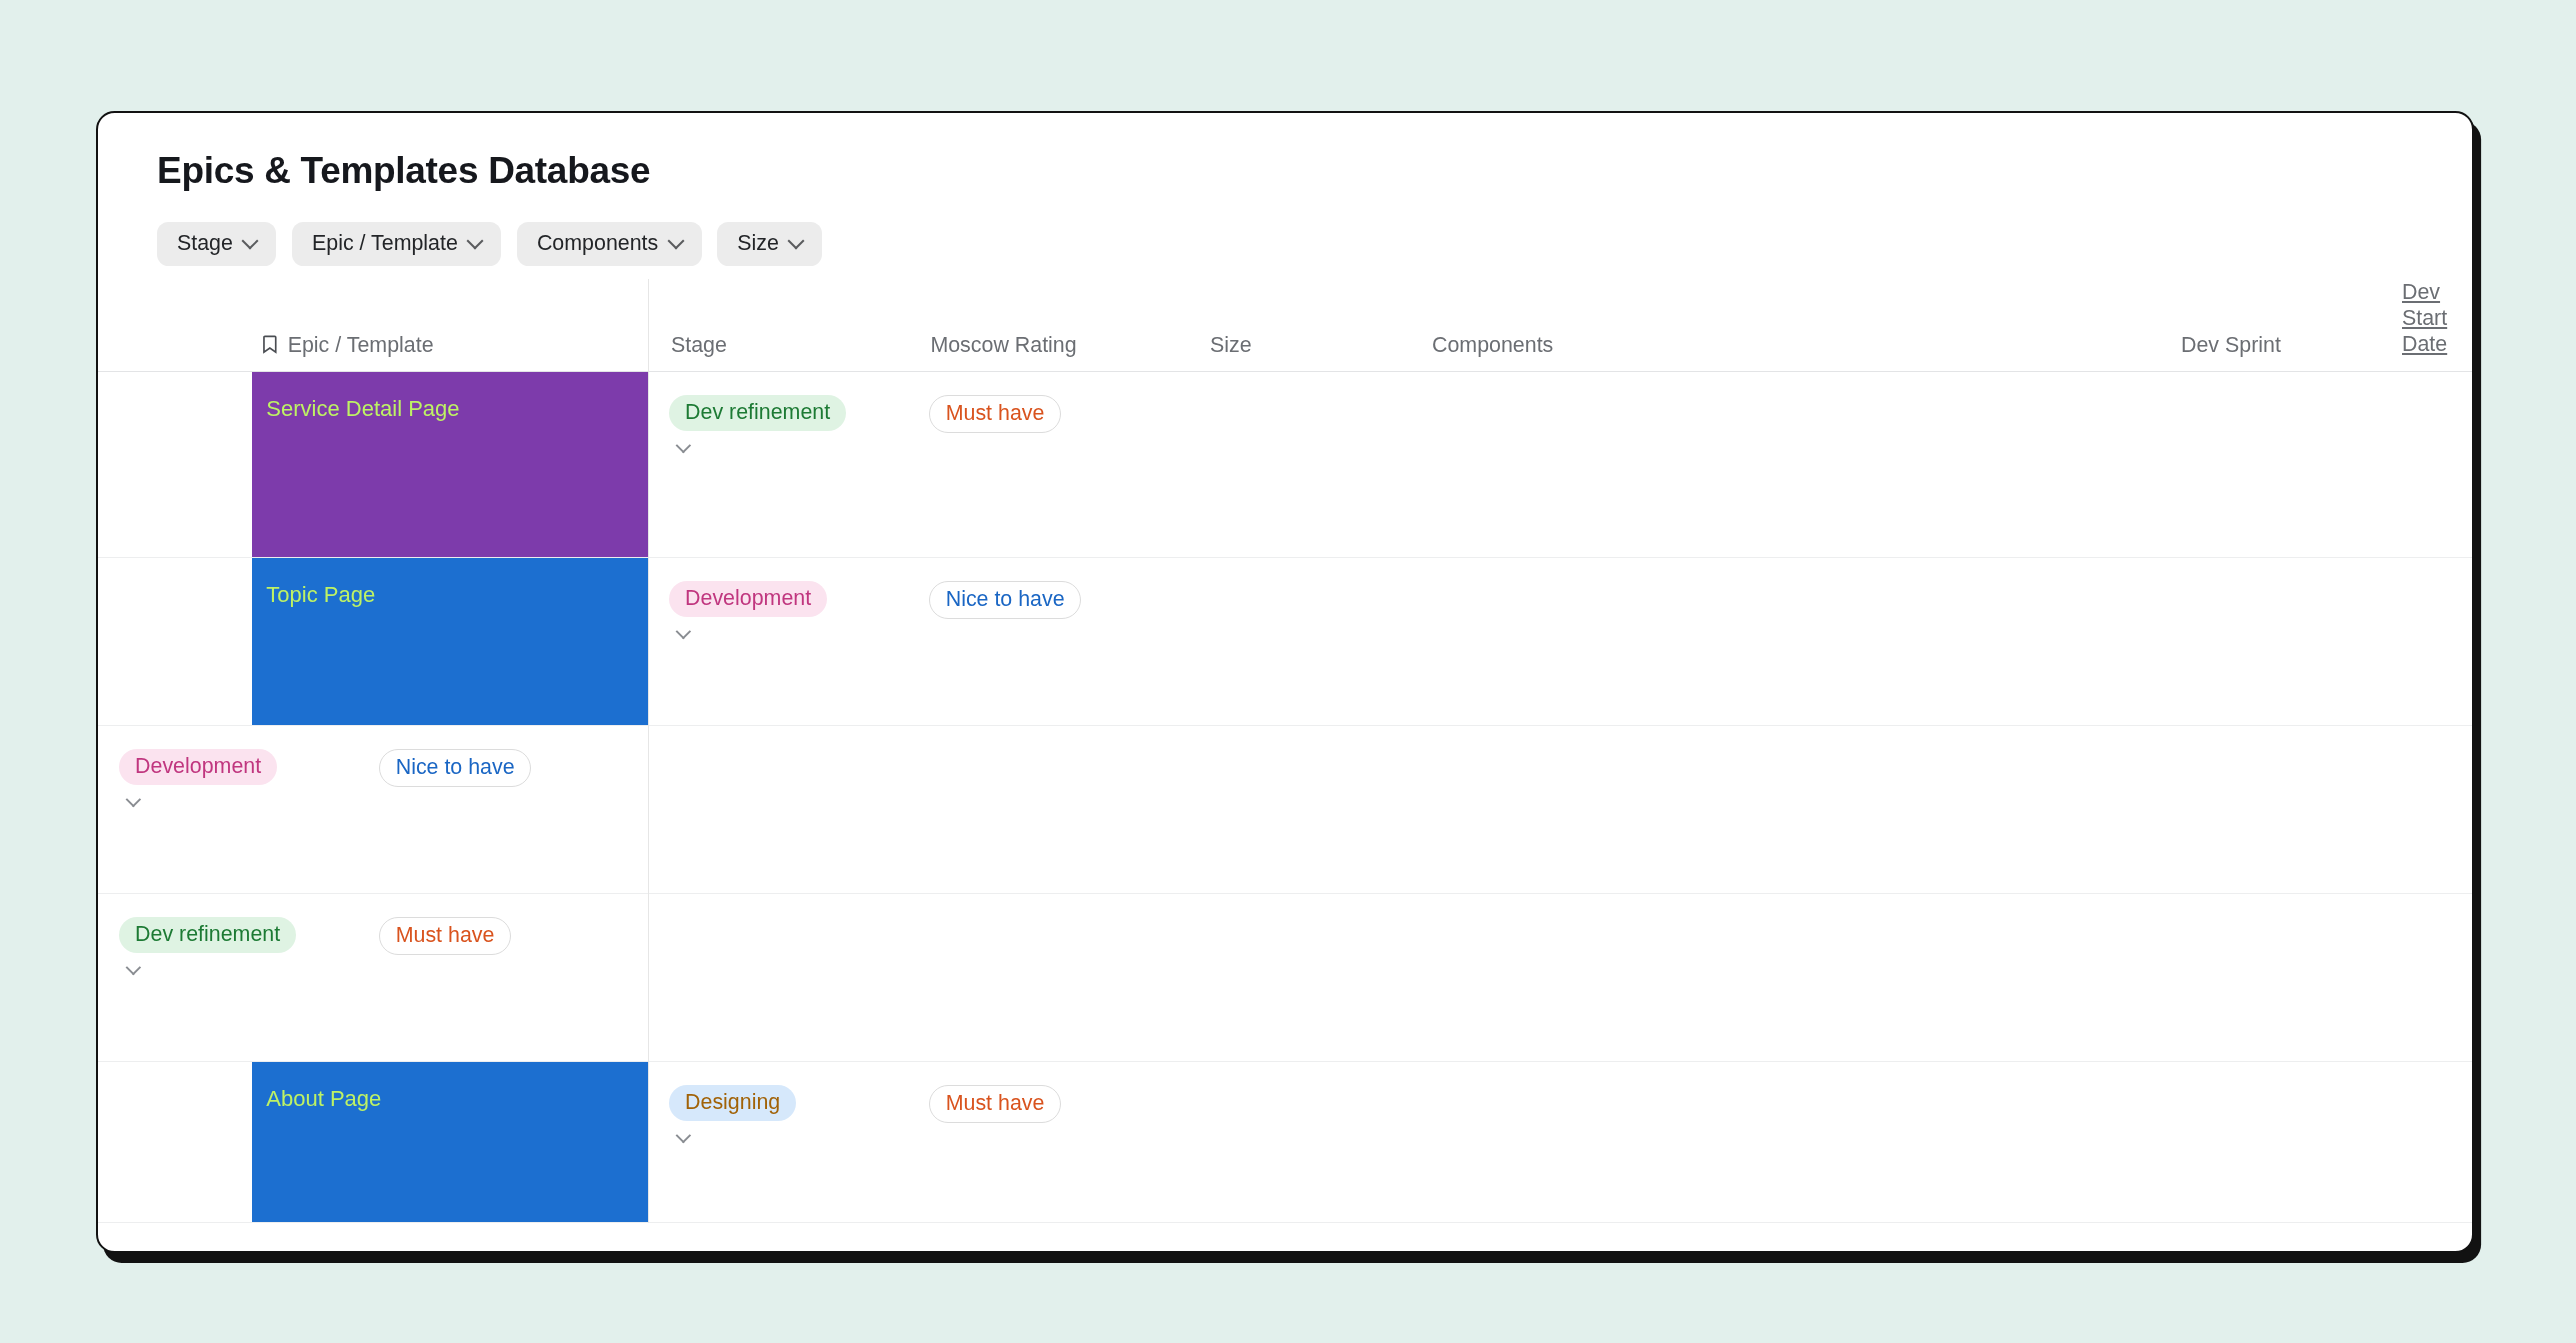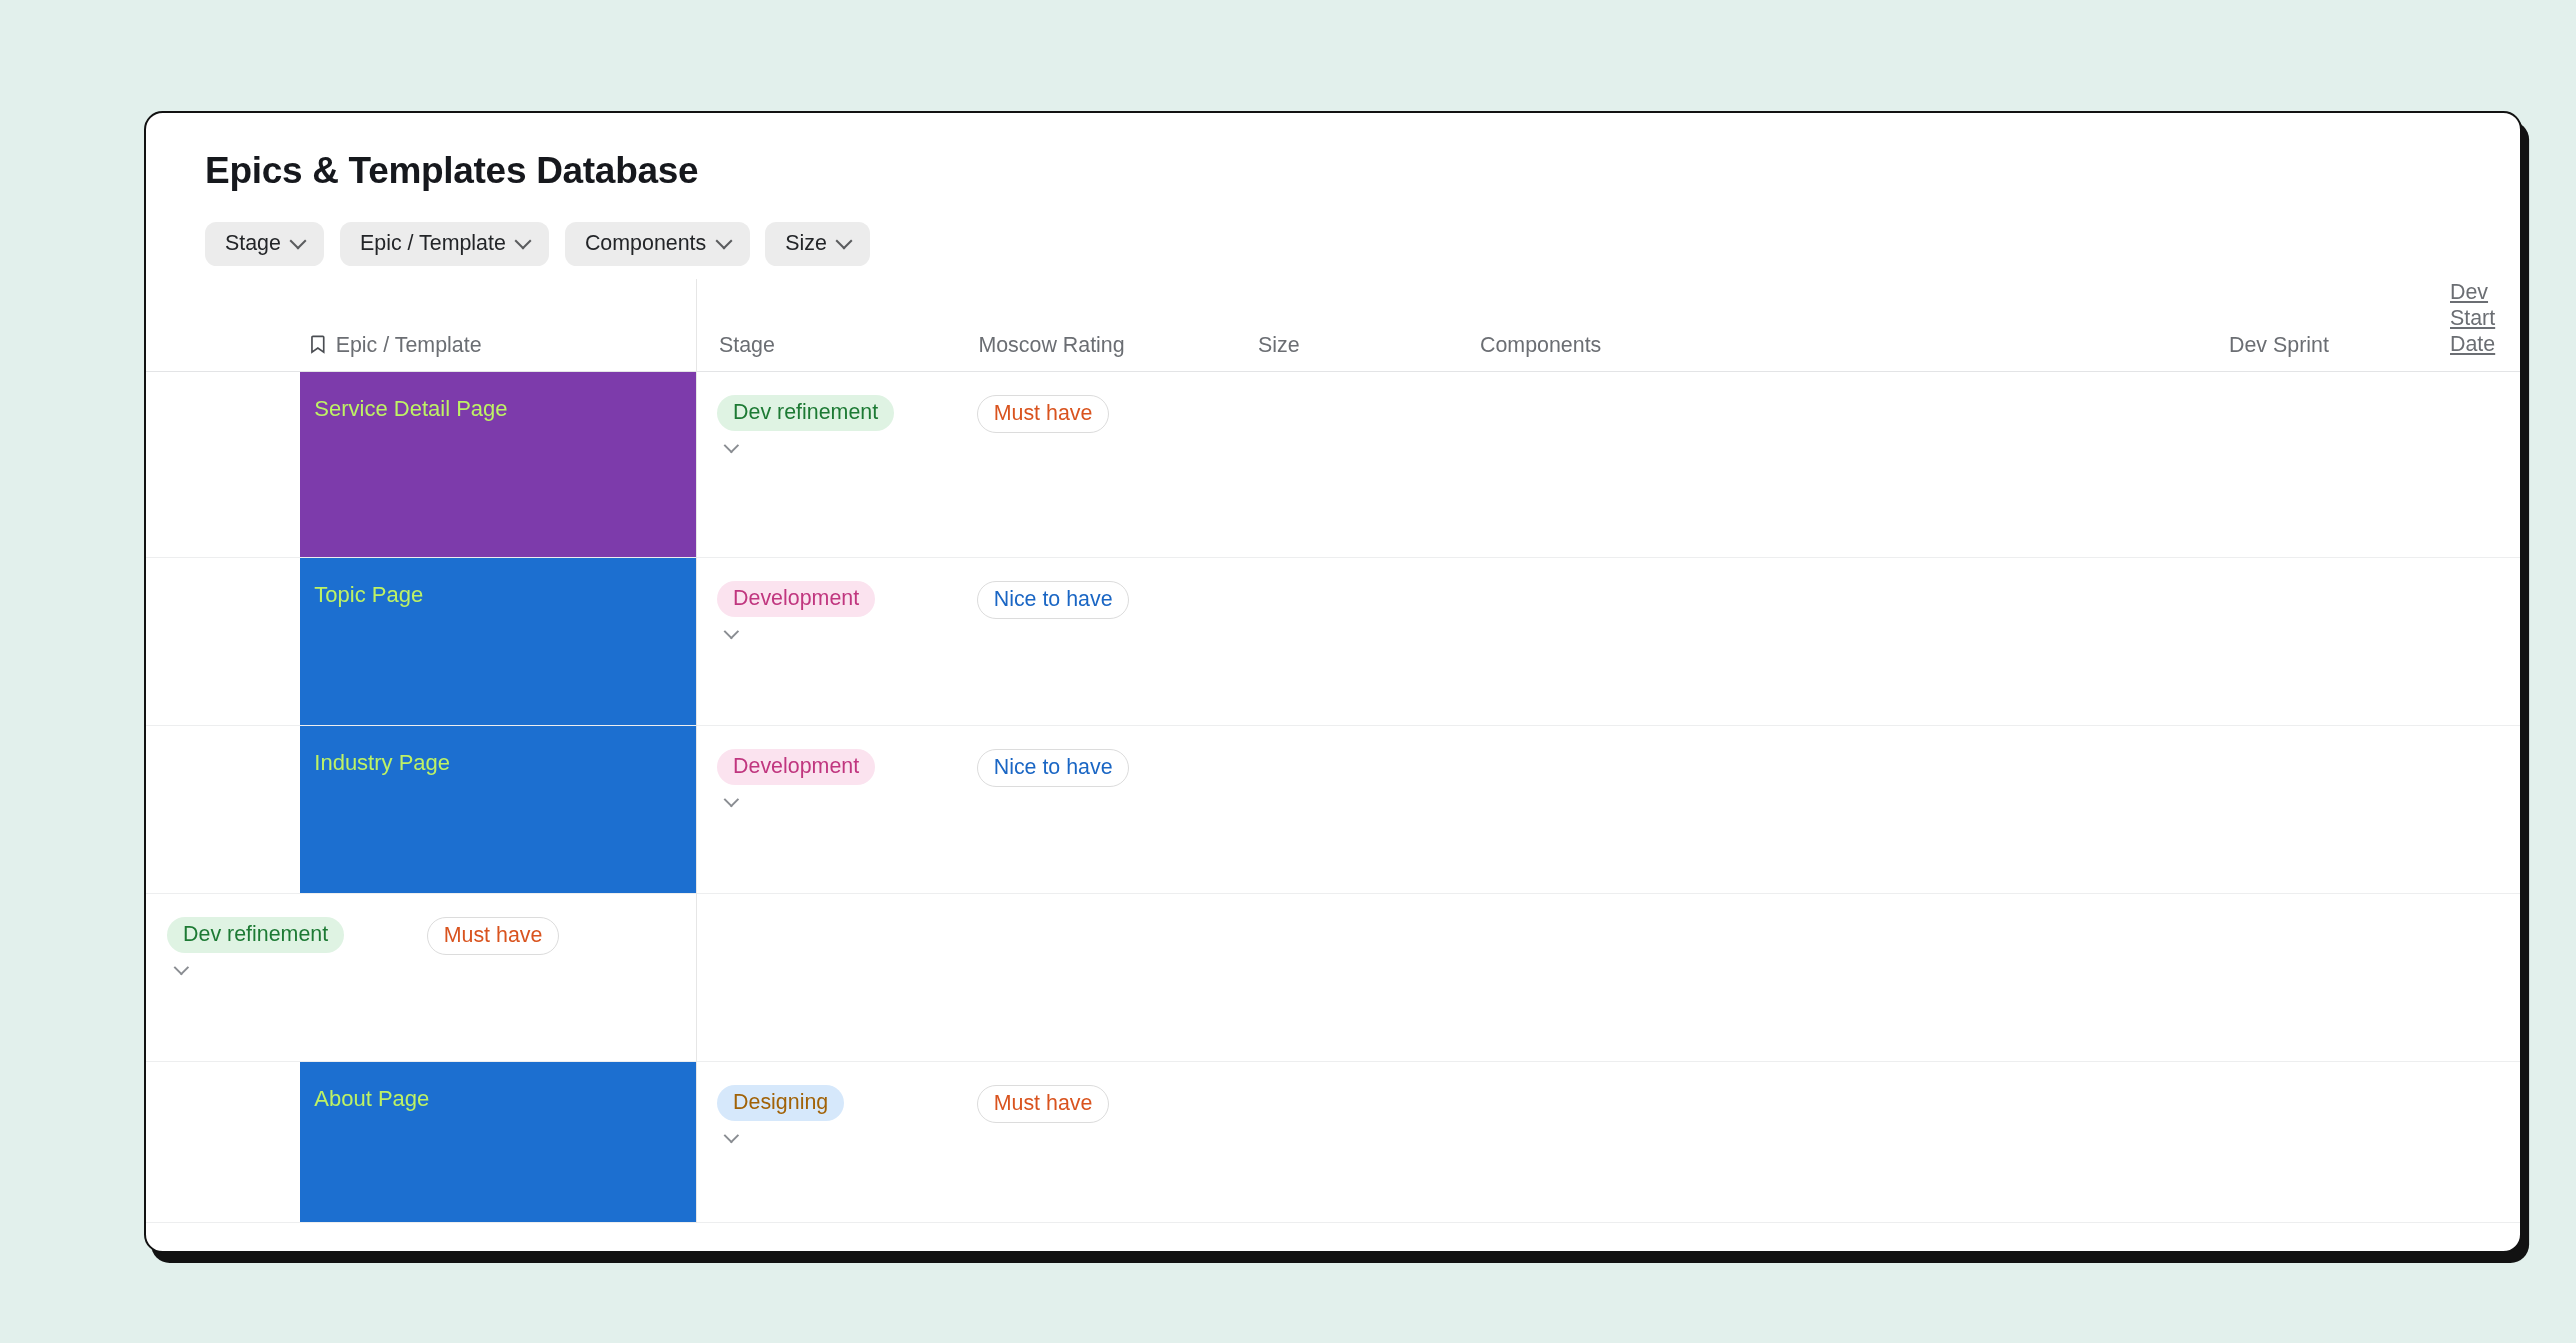--- a/index.html
+++ b/index.html
@@ -11,21 +11,20 @@
   }
   .frame {
     position: absolute;
     left: 96px; top: 111px;
     width: 2378px; height: 1142px;
     background: #ffffff;
     border: 2.9px solid #121212;
     border-radius: 18.6px;
     box-shadow: 7.1px 10px 0 0 #121212;
     overflow: hidden;
-    margin-left: 48px;
   }
   .inner { padding: 37px 0 0 0; height: 100%; position: relative; }
 
   .page-title {
     font-size: 37px; font-weight: bold; color: #16181d;
     letter-spacing: -0.3px;
     margin: 0 0 30px 59px;
   }
 
   .filter-bar { display: flex; gap: 15.7px; margin-left: 59px; margin-bottom: 20px; }
@@ -185,25 +184,20 @@
               </span>
     </div>
 
     <div class="c-moscow cellpad moscow-wrap">
       <span class="pill outline" style="color:#1a66c4">Nice to have</span>
 
     </div>
 
   </div>
           <div class="row" style="min-height: 168px;">
-    <div class="c-epic">
-      <div class="epic-swatch" style="background:#1c6fd0">
-        <span>Industry Page</span>
-      </div>
-    </div>
 
     <div class="c-stage cellpad stage-wrap">
       <span class="pill" style="background:#fbe3ef;color:#c0367f">Development</span>
       <span class="cell-chev">
                 <i></i>
               </span>
     </div>
 
     <div class="c-moscow cellpad moscow-wrap">
       <span class="pill outline" style="color:#1a66c4">Nice to have</span>

